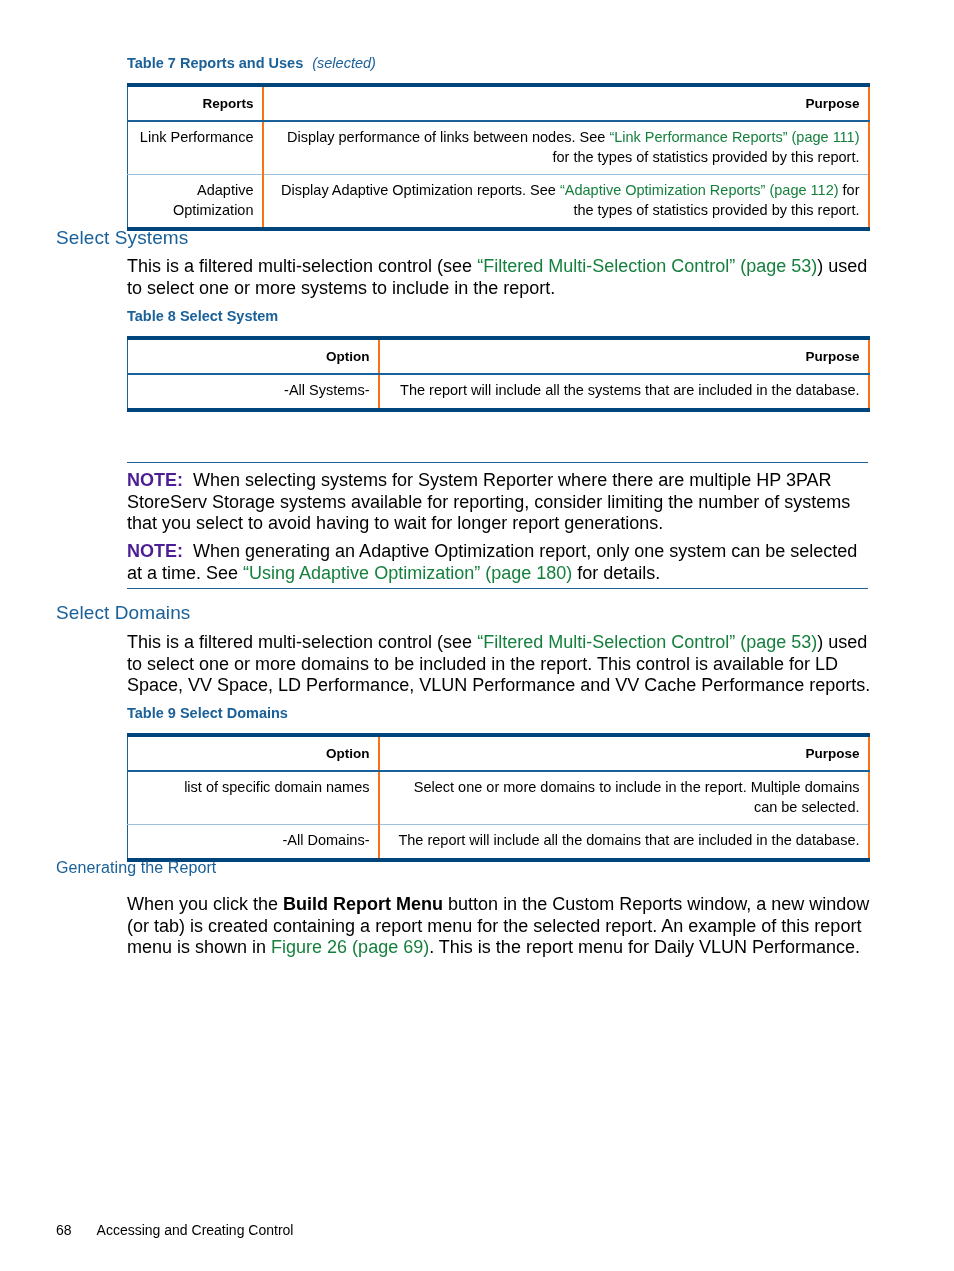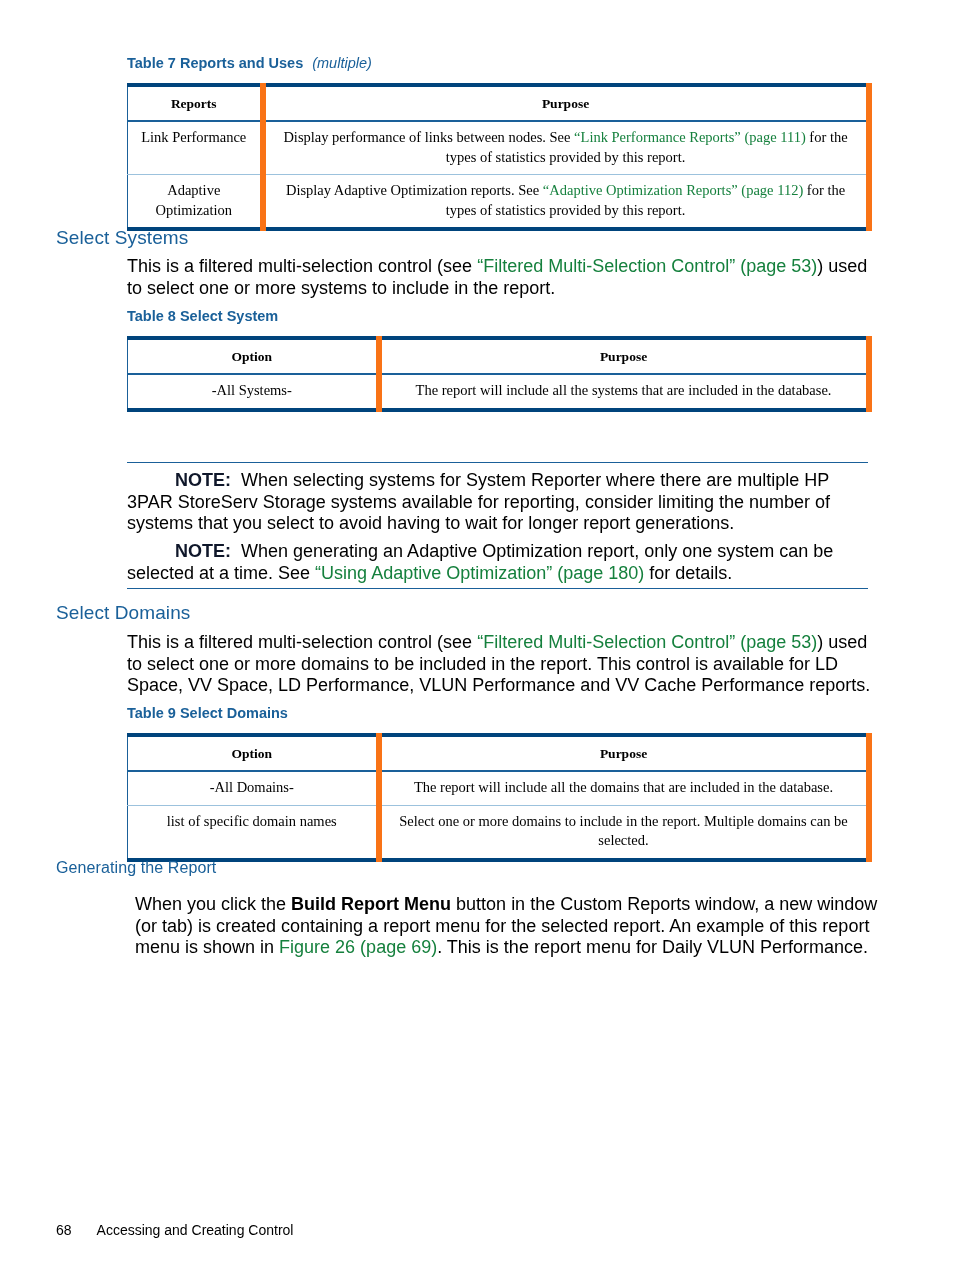--- a/index.html
+++ b/index.html
@@ -49,40 +49,38 @@
     font-size: 18px;
     line-height: 21.5px;
     color: #000000;
     margin: 0;
   }
   .lnk {
     color: #15803d;
   }
   .note-label {
     font-weight: bold;
-    color: #0f172a;
+    color: #4c1d95;
     padding-right: 10px;
-    margin-left: 48px;
   }
   b.inline-bold { font-weight: bold; color:#000; }
 
   
   table.doc-table {
     border-collapse: collapse;
     table-layout: fixed;
     width: 100%;
   }
   table.doc-table th,
   table.doc-table td {
-    text-align: center;
+    text-align: right;
     vertical-align: top;
     border-left: 1px solid #1a6099;
-    border-right: 6px solid #f97316;
+    border-right: 2px solid #f97316;
     padding: 6px 8px 7px 8px;
-    font-family: Liberation Serif, serif;
   }
   table.doc-table thead th {
     font-size: 13.5px;
     font-weight: bold;
     line-height: 18px;
     border-top: 4px solid #00447c;
     border-bottom: 2px solid #1a6099;
     padding-top: 8px;
     padding-bottom: 7px;
   }
@@ -118,33 +116,33 @@
   #note-1           { left: 127px; top: 470px; width: 745px; }
   #note-2           { left: 127px; top: 541px; width: 745px; }
   #note-rule-bot    { left: 127px; top: 588px; width: 741px; }
 
   #h-select-domains { left: 56px;  top: 602px; }
   #p-select-domains { left: 127px; top: 632px; width: 745px; }
   #t9-caption       { left: 127px; top: 705px; }
   #t9-wrap          { left: 127px; top: 733px; width: 741px; }
 
   #h-generating     { left: 56px;  top: 859px; }
-  #p-generating     { left: 127px; top: 894px; width: 745px; margin-left: 8px; }
+  #p-generating     { left: 127px; top: 894px; width: 745px; }
 
   #footer           { left: 56px;  top: 1221px; }
   #footer .pg-num   { font-size: 14px; }
   #footer .pg-label { font-size: 14px; padding-left: 25px; }
 </style>
 </head>
 <body>
 
 <div class="page">
 
   <div class="abs table-caption" id="t7-caption">
-    <span>Table 7 Reports and Uses</span><span class="cont">(multiple)</span>
+    <span>Table 7 Reports and Uses</span><span class="cont">(selected)</span>
   </div>
 
   <div class="abs" id="t7-wrap">
     <table class="doc-table">
       <colgroup>
           <col style="width:135px">
           <col style="width:606px">
         </colgroup>
       <thead>
         <tr>
@@ -213,27 +211,27 @@
           <col style="width:490px">
         </colgroup>
       <thead>
         <tr>
           <th>Option</th>
           <th>Purpose</th>
         </tr>
       </thead>
       <tbody>
         <tr>
+          <td>list of specific domain names</td>
+          <td>Select one or more domains to include in the report. Multiple domains can be selected.</td>
+        </tr>
+        <tr>
           <td>-All Domains-</td>
           <td>The report will include all the domains that are included in the database.</td>
         </tr>
-        <tr>
-          <td>list of specific domain names</td>
-          <td>Select one or more domains to include in the report. Multiple domains can be selected.</td>
-        </tr>
       </tbody>
     </table>
   </div>
 
   <h1 class="abs sect-head major" id="h-generating">Generating the Report</h1>
 
   <p class="abs body-text" id="p-generating"><span>When you click the </span><b class="inline-bold">Build Report Menu</b><span> button in the Custom Reports window, a new window (or tab) is created containing a report menu for the selected report. An example of this report menu is shown in </span><span class="lnk">Figure 26 (page 69)</span><span>. This is the report menu for Daily VLUN Performance.</span></p>
 
   <div class="abs" id="footer">
     <span class="pg-num">68</span><span class="pg-label">Accessing and Creating Control</span>

